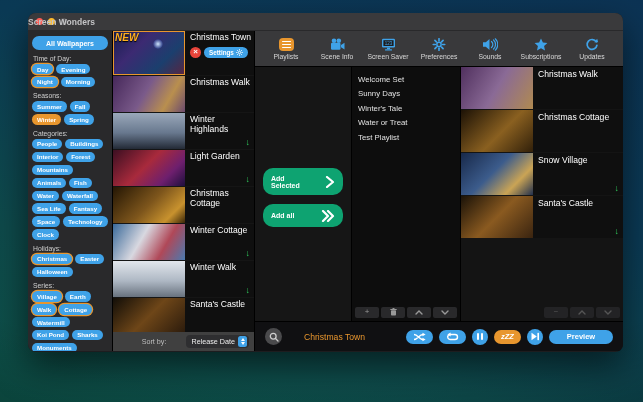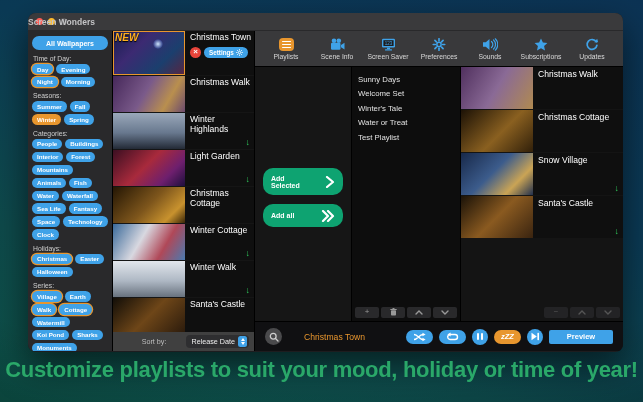--- a/index.html
+++ b/index.html
@@ -100,21 +100,21 @@
   .searchbtn{width:17px;height:17px;border:none;border-radius:50%;background:#4a4a4c;
     display:flex;align-items:center;justify-content:center;cursor:pointer;padding:0;}
   .nowplaying{font-size:8.6px;color:var(--accent-orange);margin-left:16px;}
   .cspacer{flex:1;}
   .cbtn{border:none;background:var(--accent-blue);display:flex;align-items:center;
     justify-content:center;cursor:pointer;padding:0;color:#fff;}
   .cbtn.pillb{width:27px;height:14px;border-radius:7px;}
   .cbtn.circ{width:16px;height:16px;border-radius:50%;}
   .cbtn.zzz{width:27px;height:14px;border-radius:7px;background:var(--accent-orange);
     font-size:7.5px;font-weight:bold;font-style:italic;font-family:inherit;}
-  .cbtn.preview{width:64px;height:14px;border-radius:2px;font-size:7.5px;font-weight:bold;font-family:inherit;}
+  .cbtn.preview{width:64px;height:14px;border-radius:7px;font-size:7.5px;font-weight:bold;font-family:inherit;}
   .pausebars{display:flex;gap:2px;} .pausebars i{display:block;width:2px;height:7px;background:#fff;border-radius:1px;}
   
   .t-town{background:linear-gradient(135deg,#151e4e 0%,#3c2a72 35%,#1b3f6e 70%,#5a2440 100%);}
   .t-town::after{content:"";position:absolute;left:55%;top:18%;width:10px;height:10px;border-radius:50%;
     background:radial-gradient(circle,#cfe6ff 0%,rgba(120,160,255,.25) 60%,transparent 72%);}
   .t-walk{background:linear-gradient(120deg,#46285a 0%,#7a5a8a 45%,#b98f4e 75%,#6b4a6e 100%);}
   .t-highlands{background:linear-gradient(180deg,#9aa8ba 0%,#68788e 55%,#232a36 100%);}
   .t-garden{background:linear-gradient(135deg,#3c0f22 0%,#a82a3c 45%,#6e1f6e 75%,#1d0f3c 100%);}
   .t-cottage{background:linear-gradient(135deg,#241604 0%,#7e561c 50%,#c8922e 80%,#3a2608 100%);}
   .t-wcottage{background:linear-gradient(120deg,#3a6a9a 0%,#d8d8e0 40%,#b04858 70%,#4a7ab0 100%);}
@@ -380,22 +380,22 @@
               <span>Add all</span>
               <svg width="14" height="12" viewBox="0 0 14 12">
                   <polyline points="2,1 7,6 2,11" fill="none" stroke="#fff" stroke-width="2.2" stroke-linecap="round" stroke-linejoin="round"></polyline>
                   <polyline points="7,1 12,6 7,11" fill="none" stroke="#fff" stroke-width="2.2" stroke-linecap="round" stroke-linejoin="round"></polyline>
                 </svg>
             </button>
           </div>
 
           <div class="plcol">
             <div id="playlist-items" class="plitems">
+                <div class="plitem">Welcome Set</div>
                 <div class="plitem">Sunny Days</div>
-                <div class="plitem">Welcome Set</div>
                 <div class="plitem">Winter's Tale</div>
                 <div class="plitem">Water or Treat</div>
                 <div class="plitem">Test Playlist</div>
               </div>
             <div class="minibtns">
               <button class="minibtn">+</button>
               <button class="minibtn">
                 <svg width="7" height="8" viewBox="0 0 7 8">
                     <rect x="1" y="2.2" width="5" height="5.4" rx="0.8" fill="#999"></rect>
                     <rect x="0.2" y="0.9" width="6.6" height="1" rx="0.5" fill="#999"></rect>
@@ -494,14 +494,13 @@
                 <polygon points="0.5,0.8 0.5,8.2 5.8,4.5" fill="#fff"></polygon>
                 <rect x="6.4" y="0.8" width="1.6" height="7.4" rx="0.6" fill="#fff"></rect>
               </svg>
           </button>
           <button class="cbtn preview">Preview</button>
         </div>
       </section>
     </div>
   </div>
 
-  <div class="caption">Customize playlists to suit your mood, holiday or time of year!</div>
 </div>
 
 </body></html>

